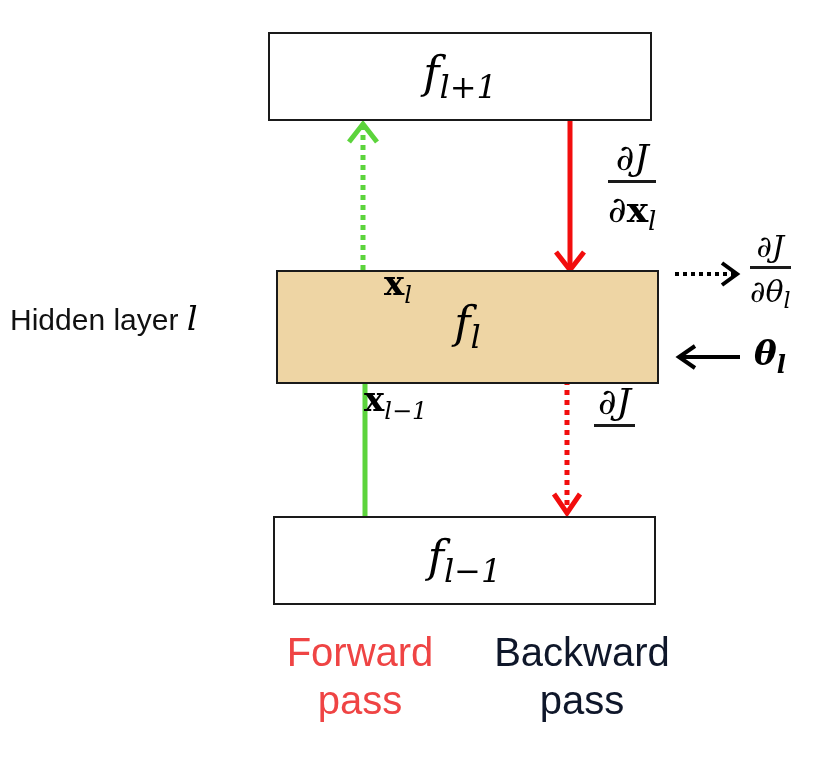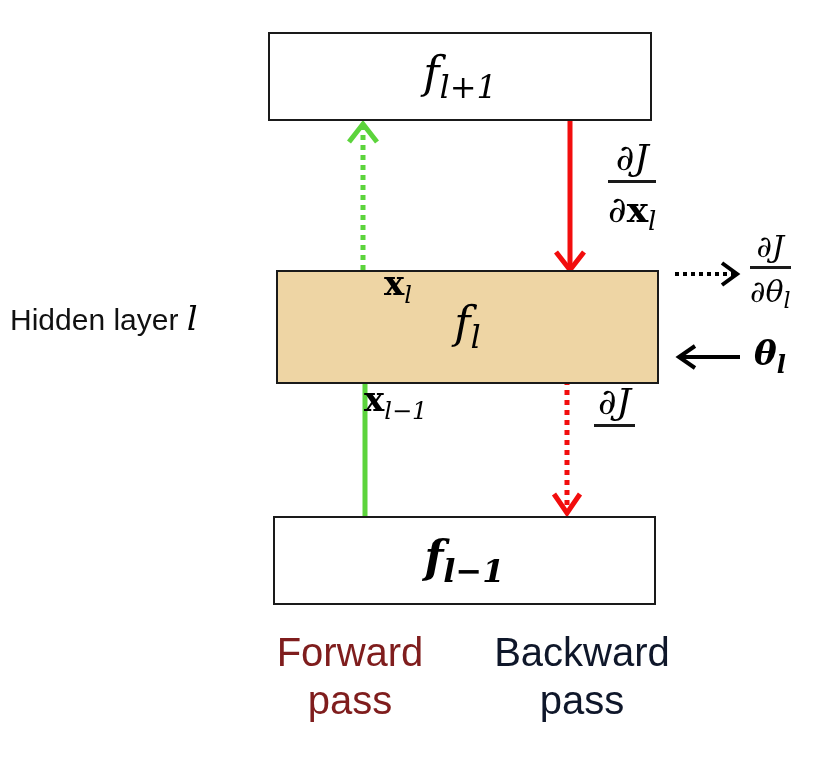--- a/index.html
+++ b/index.html
@@ -69,21 +69,21 @@
 </svg>
 
 <div class="box" style="left:268px; top:32px; width:384px; height:89px;justify-content:center;">
   <span class="math box-label"><span class="it">f</span><sub class="it">l+1</sub></span>
 </div>
 
 <div class="box hidden" style="left:276px; top:270px; width:383px; height:114px;">
   <span class="math box-label"><span class="it">f</span><sub class="it">l</sub></span>
 </div>
 
-<div class="box" style="left:273px; top:516px; width:383px; height:89px;font-weight:bold;">
+<div class="box" style="left:273px; top:516px; width:383px; height:89px;">
   <span class="math box-label"><span class="it">f</span><sub class="it">l−1</sub></span>
 </div>
 
 <div class="abs sans" style="left:10px; top:298px; font-size:30px; line-height:40px; color:#111;">
   <span>Hidden layer</span>
   <span class="math it" style="font-size:34px;">l</span>
 </div>
 
 <div class="abs math vec" style="left:384px; top:222px;margin-top:44px;">
   <span class="bold">x</span><sub class="it">l</sub>
@@ -107,20 +107,20 @@
 <div class="frac small math" style="left:750px; top:232px;">
   <span class="num it">∂J</span>
   <span class="bar"></span>
   <span class="den it"><span>∂θ</span><sub>l</sub></span>
 </div>
 
 <div class="abs math it" style="left:754px; top:336px; font-size:34px; line-height:1;font-weight:bold;">
   <span>θ</span><sub style="font-size:24px; vertical-align:-8px;">l</sub>
 </div>
 
-<div class="legend sans" style="left:250px; top:628px; width:200px; color:#7f1d1d;">
+<div class="legend sans" style="left:260px; top:628px; width:200px; color:#ef4444;">
   <div>Forward</div>
   <div>pass</div>
 </div>
 <div class="legend sans" style="left:462px; top:628px; width:240px; color:#0f172a;">
   <div>Backward</div>
   <div>pass</div>
 </div>
 
 </body></html>

